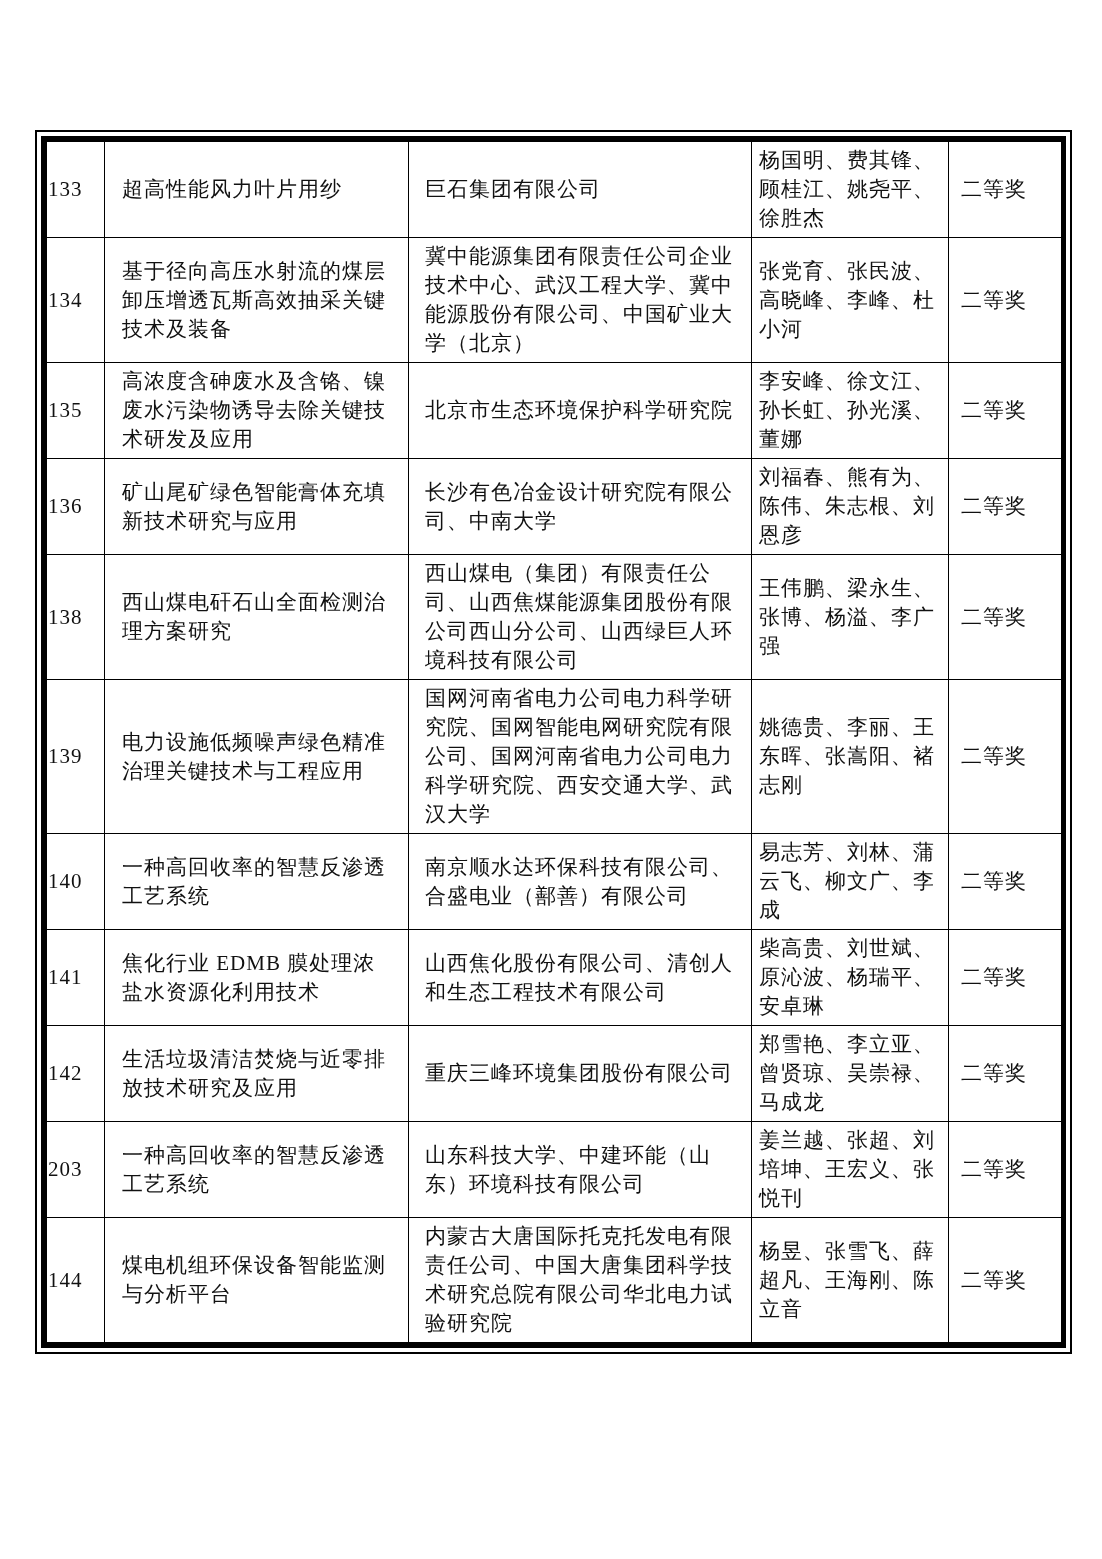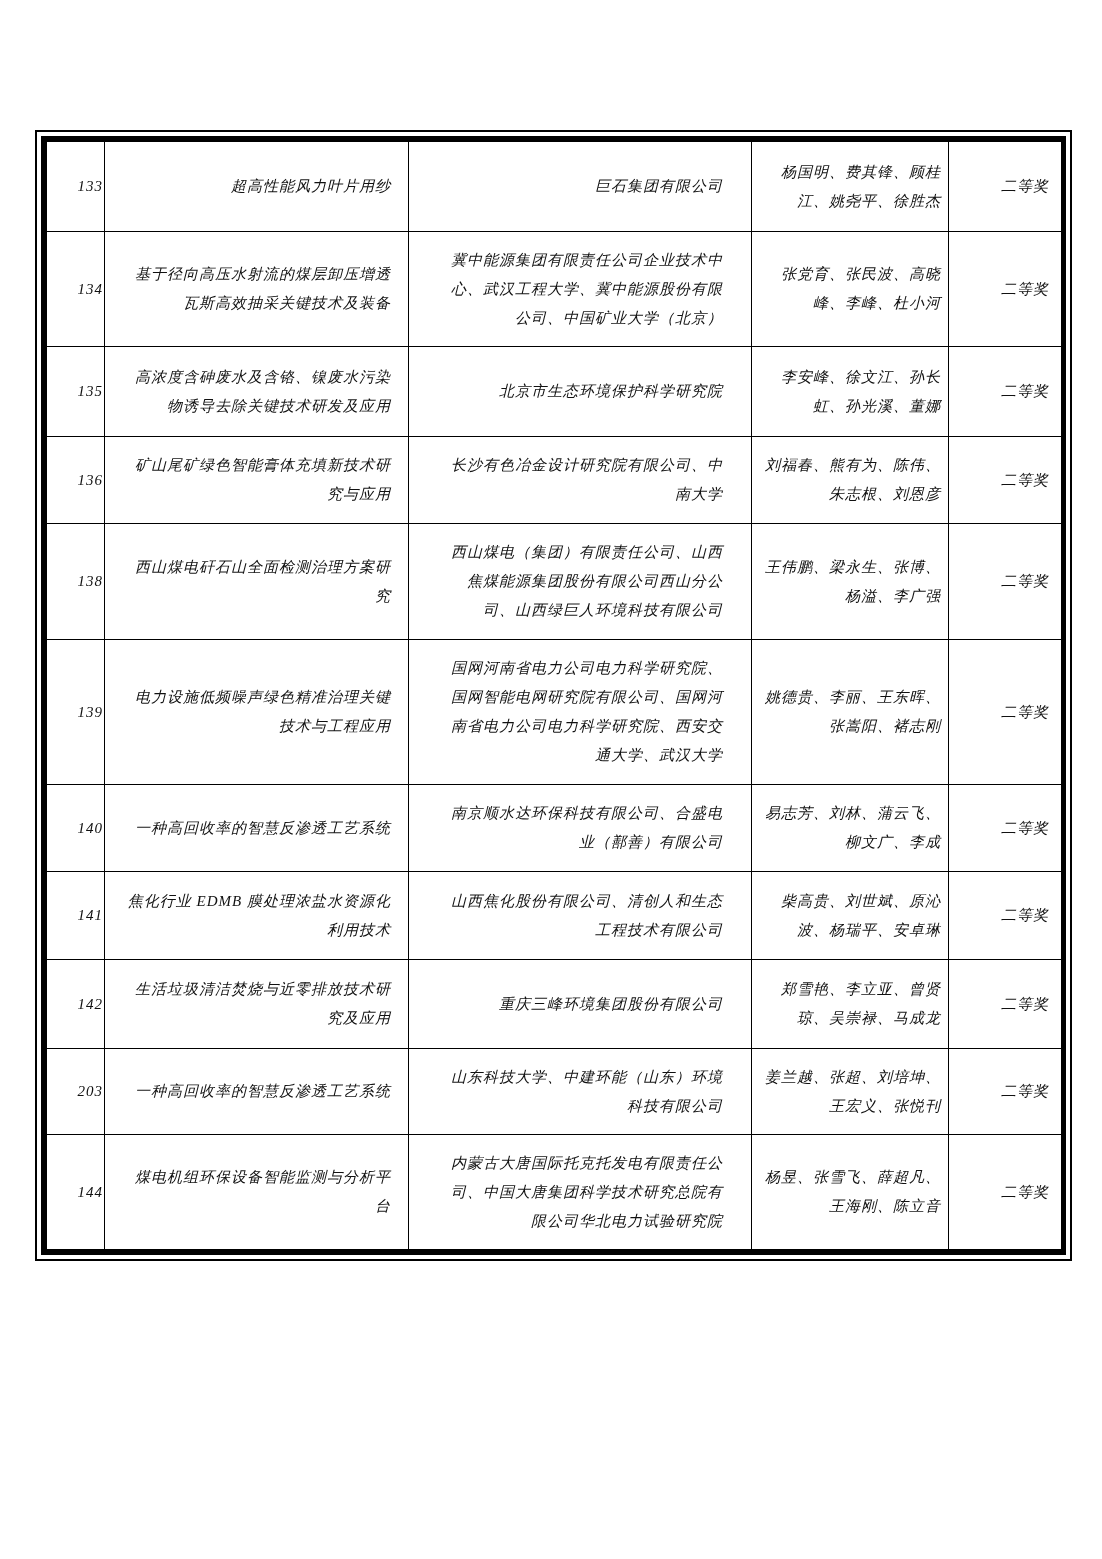--- a/index.html
+++ b/index.html
@@ -30,35 +30,34 @@
     border: 5px solid #000000;
   }
   table.awards {
     border-collapse: collapse;
     table-layout: fixed;
     width: 100%;
   }
   table.awards td {
     border: 1.5px solid #000000;
     vertical-align: middle;
-    text-align: right;
-    font-size: 15px;
+    text-align: left;
+    font-size: 21px;
     line-height: 29px;
     letter-spacing: 1px;
     color: #111111;
     overflow: hidden;
-    font-style: italic;
   }
   td.col-no {
     font-family: "Liberation Serif", "DejaVu Serif", serif;
     font-size: 22px;
     letter-spacing: 0;
   }
   td.col-project { padding: 4px 17px; }
-  td.col-orgs    { padding: 4px 28px; }
+  td.col-orgs    { padding: 4px 16px; }
   td.col-people  { padding: 4px 7px; }
   td.col-award   { padding: 4px 12px; }
 </style>
 </head>
 <body>
 
 <div class="page">
   <div class="frame-outer">
     <div class="frame-inner">
       <table class="awards">

